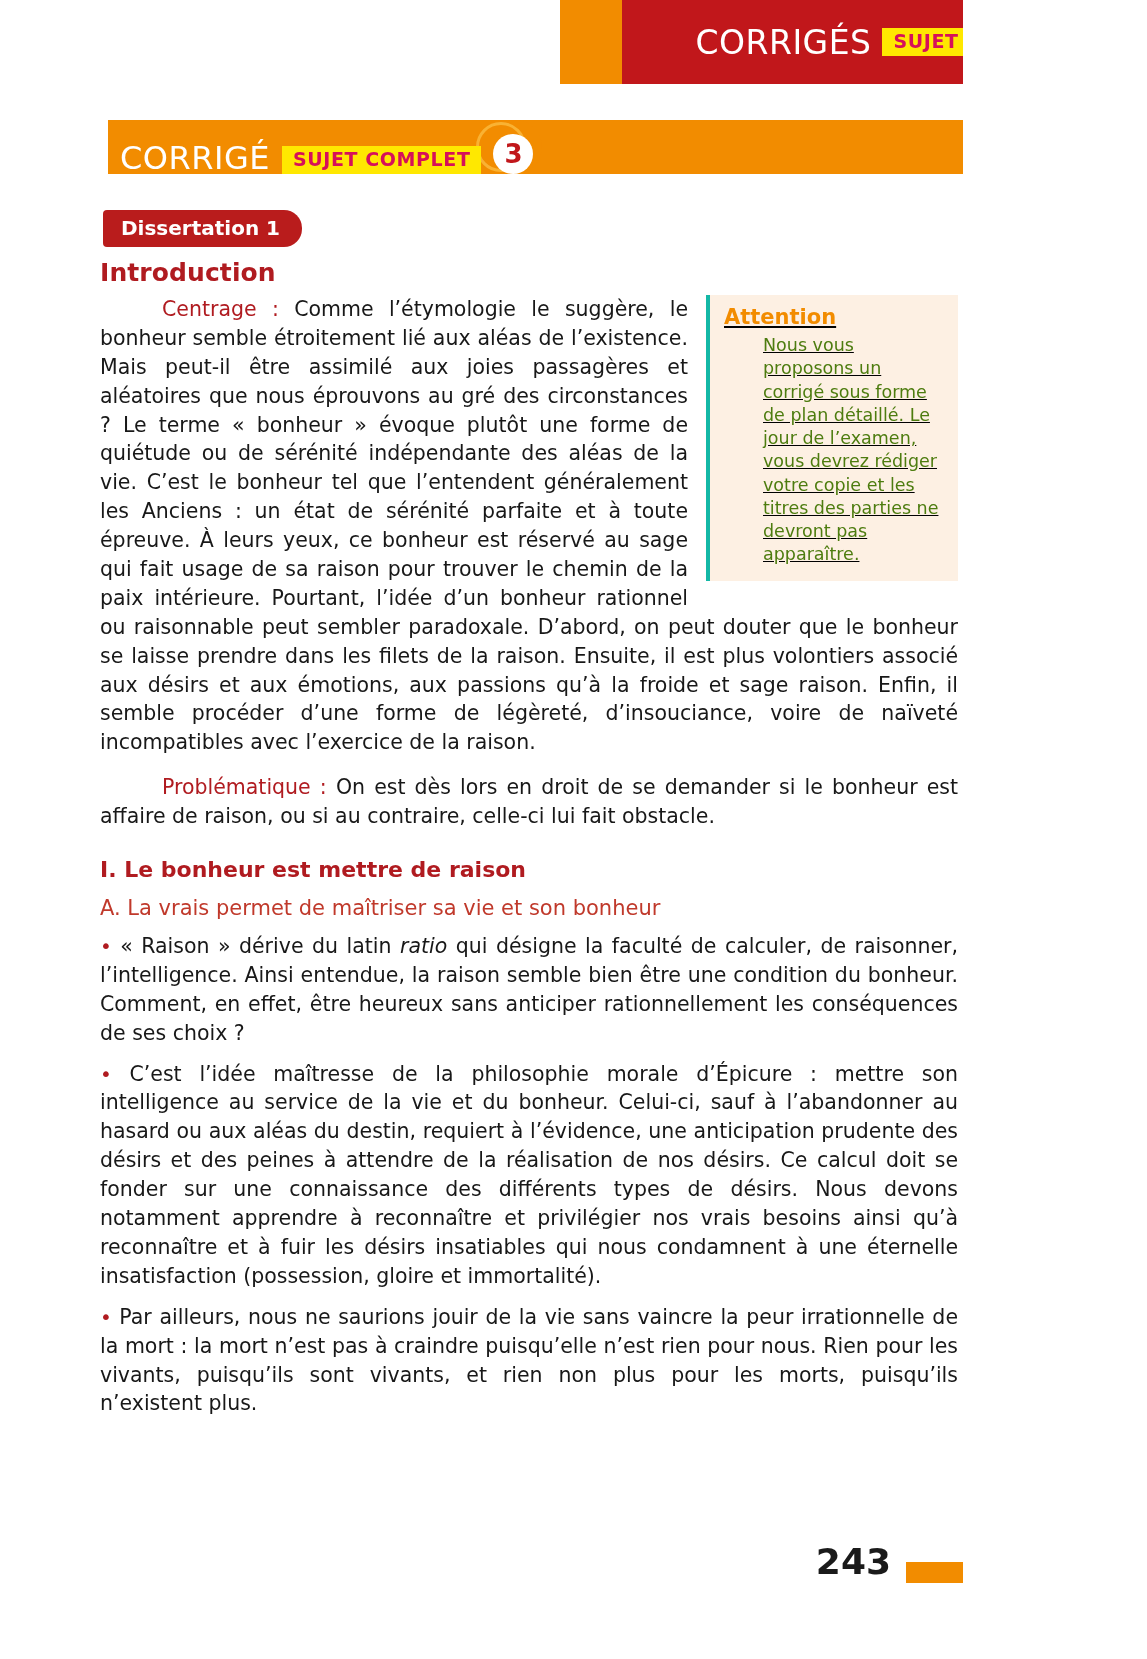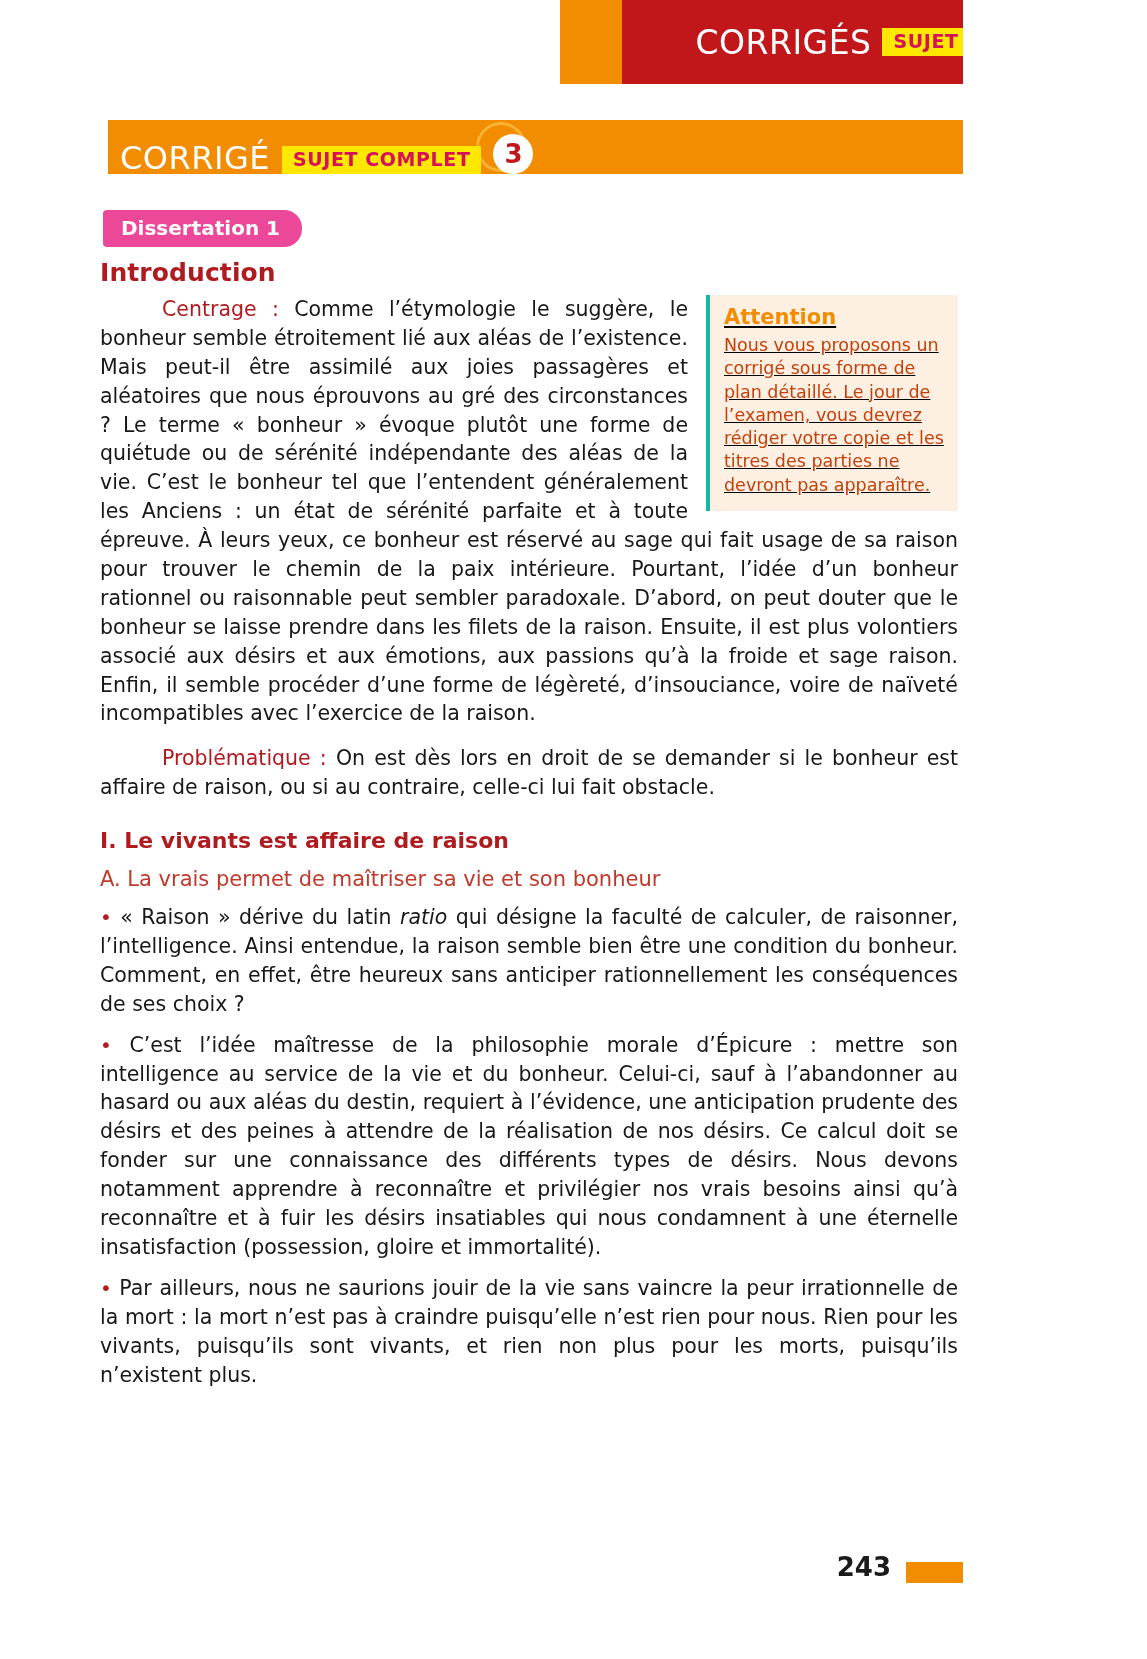--- a/index.html
+++ b/index.html
@@ -133,21 +133,21 @@
     display: flex;
     align-items: center;
     justify-content: center;
     line-height: 1;
   }
 
   
   .diss-badge {
     position: absolute;
     left: 103px; top: 210px;
-    background: #ec4899;
+    background: #b91c1c;
     color: #ffffff;
     font-size: 20px;
     font-weight: bold;
     padding: 8px 22px 9px 18px;
     border-radius: 4px 18px 18px 4px;
     line-height: 1;
     white-space: nowrap;
   }
 
   
@@ -212,21 +212,22 @@
   .note-title {
     color: #f28c00;
     font-size: 21px;
     font-weight: bold;
     margin-bottom: 6px;
     line-height: 1;
   }
   .note-body {
     font-size: 17.5px;
     line-height: 1.33;
-    color: #c2410c;
+    color: #4d7c0f;
+    margin-left: 39px;
   }
 
   .clearfix::after { content: ""; display: block; clear: both; }
 
   
   .tab-grey {
     position: absolute;
     left: 1006px; top: 251px;
     width: 141px; height: 686px;
     background: #ffffff;
@@ -282,21 +283,21 @@
   .icon-examen {
     position: absolute;
     left: 1012px; top: 1238px;
     width: 52px; height: 46px;
   }
 
   
   .footer-pagenum {
     position: absolute;
     right: 72px; bottom: 79px;
-    font-size: 26px;
+    font-size: 36px;
     font-weight: bold;
     color: #1a1a1a;
     line-height: 1;
   }
   .footer-orange-bar {
     position: absolute;
     right: 0; bottom: 76px;
     width: 57px; height: 21px;
     background: #f28c00;
   }
@@ -335,21 +336,21 @@
           <div class="note-title">Attention</div>
           <div class="note-body">Nous vous proposons un corrigé sous forme de plan détaillé. Le jour de l’examen, vous devrez rédiger votre copie et les titres des parties ne devront pas apparaître.</div>
         </div>
       </div>
 
       <p class="body indent"><span class="label-red">Centrage :</span><span> Comme l’étymologie le suggère, le bonheur semble étroitement lié aux aléas de l’existence. Mais peut-il être assimilé aux joies passagères et aléatoires que nous éprouvons au gré des circonstances ? Le terme « bonheur » évoque plutôt une forme de quiétude ou de sérénité indépendante des aléas de la vie. C’est le bonheur tel que l’entendent généralement les Anciens : un état de sérénité parfaite et à toute épreuve. À leurs yeux, ce bonheur est réservé au sage qui fait usage de sa raison pour trouver le chemin de la paix intérieure. Pourtant, l’idée d’un bonheur rationnel ou raisonnable peut sembler paradoxale. D’abord, on peut douter que le bonheur se laisse prendre dans les filets de la raison. Ensuite, il est plus volontiers associé aux désirs et aux émotions, aux passions qu’à la froide et sage raison. Enfin, il semble procéder d’une forme de légèreté, d’insouciance, voire de naïveté incompatibles avec l’exercice de la raison.</span></p>
     </div>
 
     <p class="body indent" style="margin-top:14px"><span class="label-red">Problématique :</span><span> On est dès lors en droit de se demander si le bonheur est affaire de raison, ou si au contraire, celle-ci lui fait obstacle.</span></p>
 
-    <h3 class="part-h">I. Le vivants est affaire de raison</h3>
+    <h3 class="part-h">I. Le bonheur est mettre de raison</h3>
 
     <h4 class="sub-h">A. La vrais permet de maîtriser sa vie et son bonheur</h4>
 
     <p class="bullet"><span class="bul">•&nbsp;</span><span>« Raison » dérive du latin </span><span class="it">ratio</span><span> qui désigne la faculté de calculer, de raisonner, l’intelligence. Ainsi entendue, la raison semble bien être une condition du bonheur. Comment, en effet, être heureux sans anticiper rationnellement les conséquences de ses choix ?</span></p>
 
     <p class="bullet"><span class="bul">•&nbsp;</span><span>C’est l’idée maîtresse de la philosophie morale d’Épicure : mettre son intelligence au service de la vie et du bonheur. Celui-ci, sauf à l’abandonner au hasard ou aux aléas du destin, requiert à l’évidence, une anticipation prudente des désirs et des peines à attendre de la réalisation de nos désirs. Ce calcul doit se fonder sur une connaissance des différents types de désirs. Nous devons notamment apprendre à reconnaître et privilégier nos vrais besoins ainsi qu’à reconnaître et à fuir les désirs insatiables qui nous condamnent à une éternelle insatisfaction (possession, gloire et immortalité).</span></p>
 
     <p class="bullet"><span class="bul">•&nbsp;</span><span>Par ailleurs, nous ne saurions jouir de la vie sans vaincre la peur irrationnelle de la mort : la mort n’est pas à craindre puisqu’elle n’est rien pour nous. Rien pour les vivants, puisqu’ils sont vivants, et rien non plus pour les morts, puisqu’ils n’existent plus.</span></p>
 
   </div>

